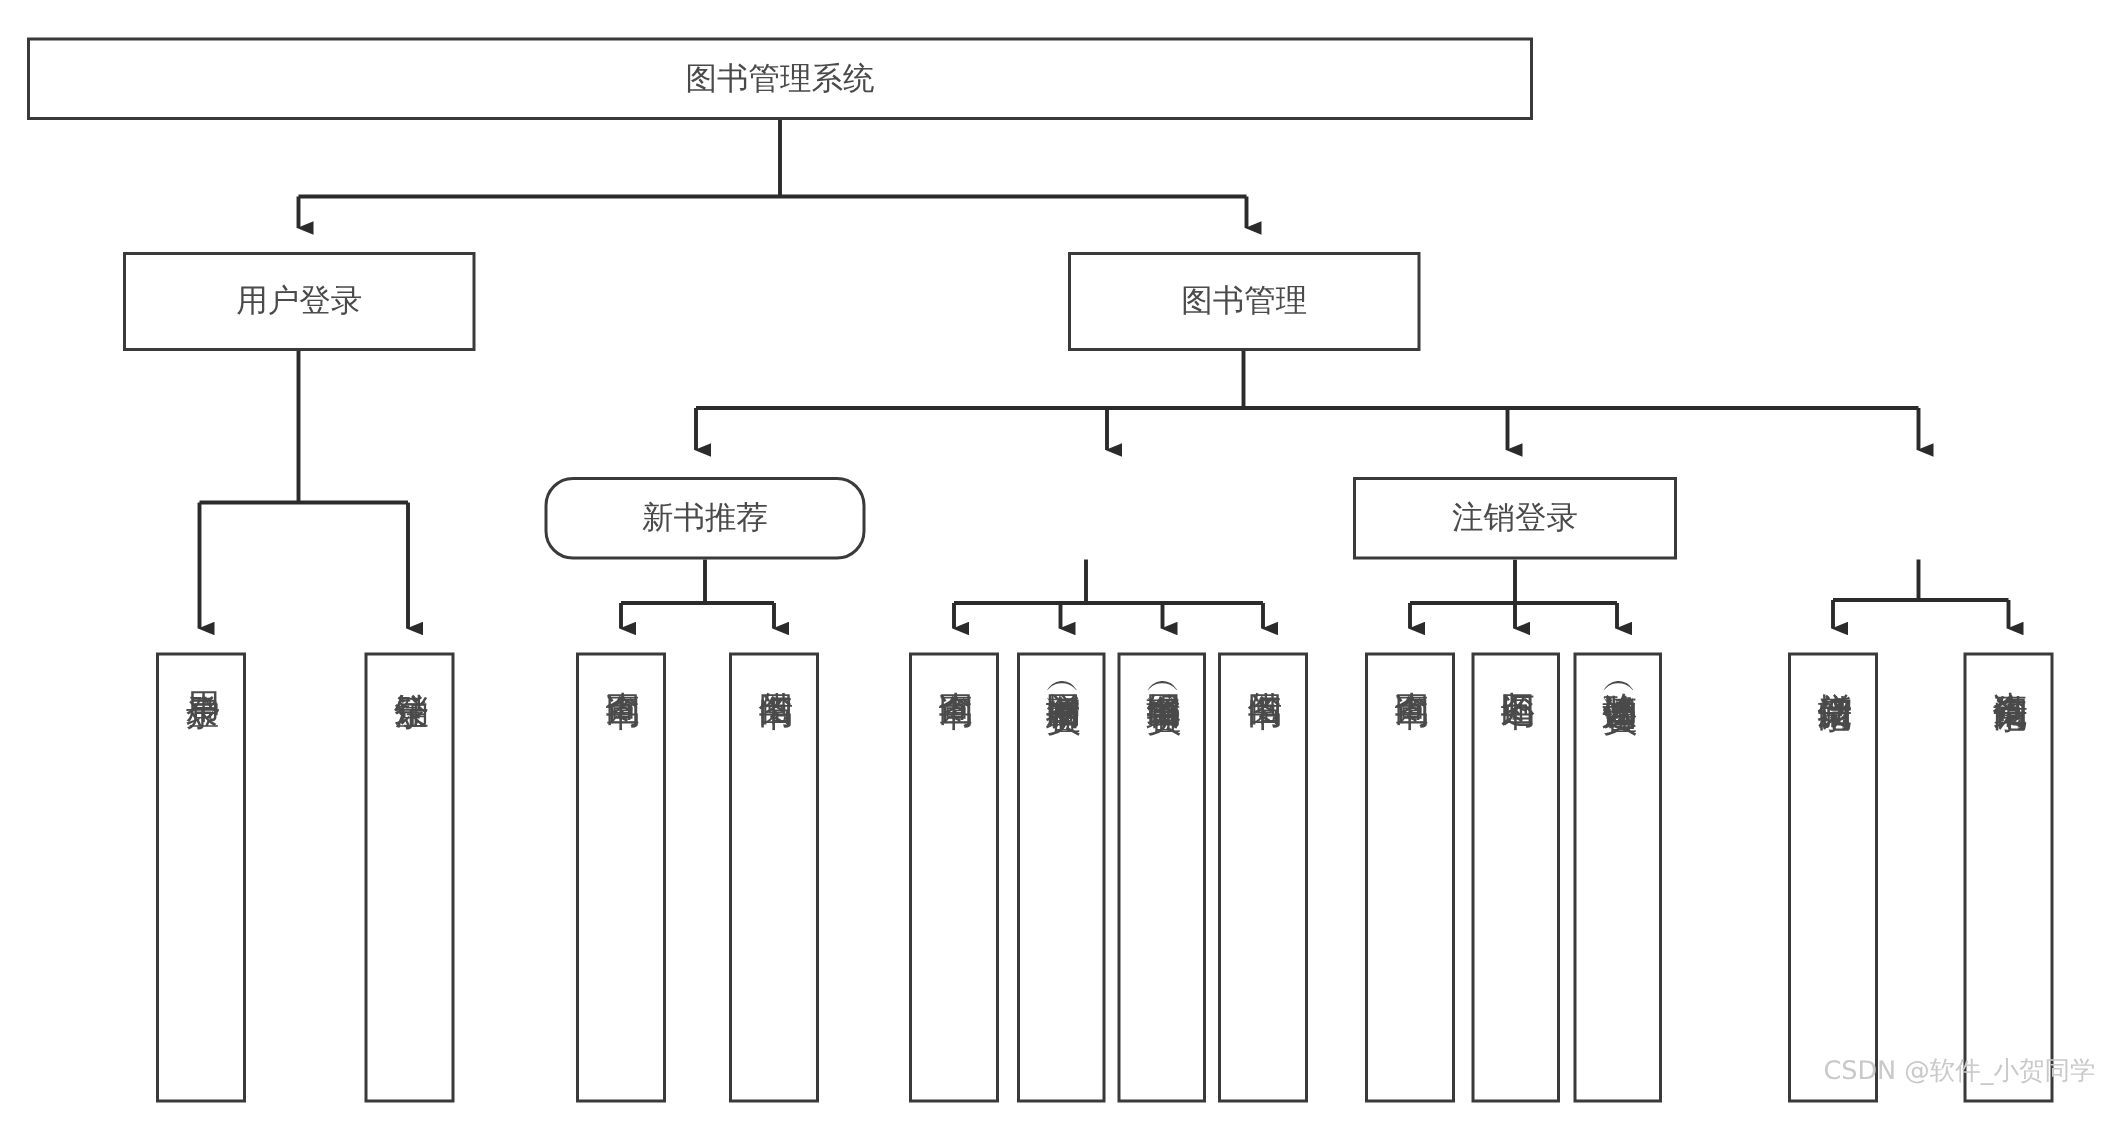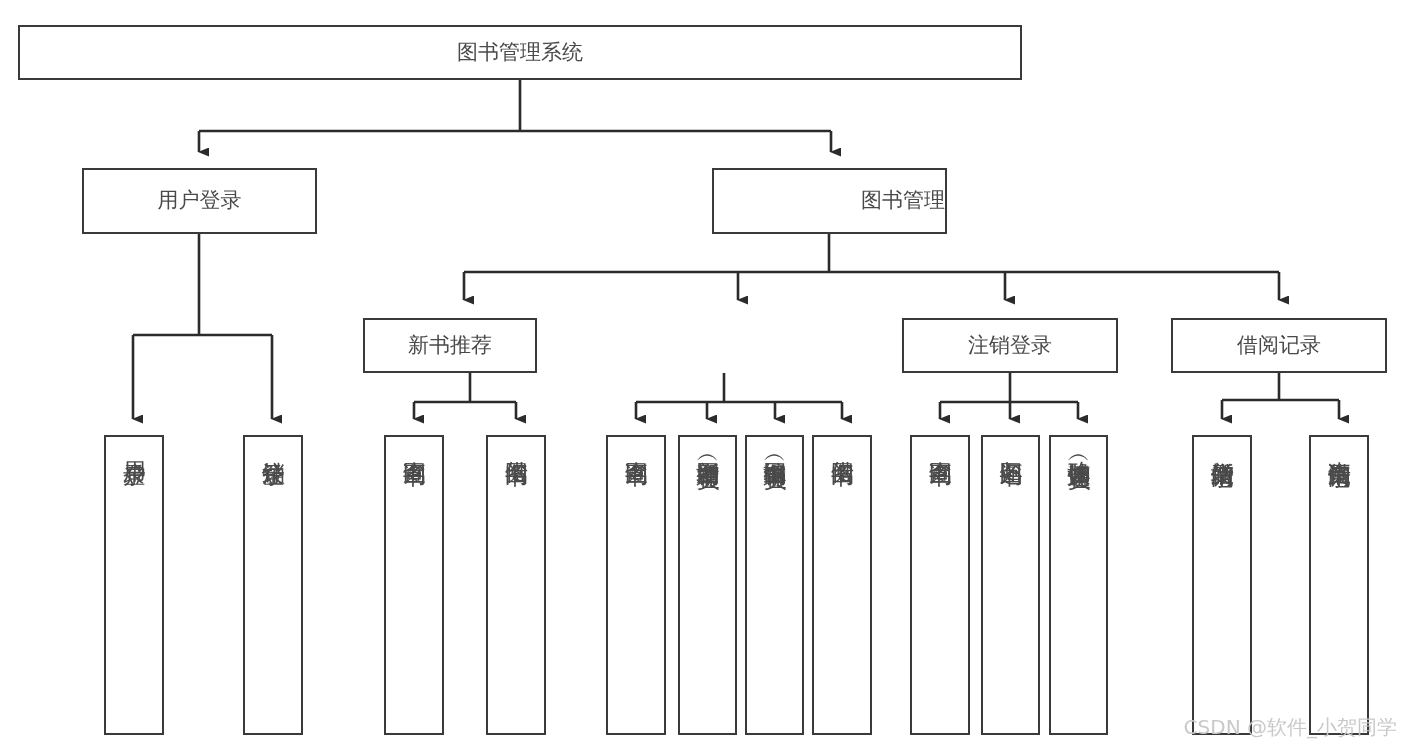--- a/index.html
+++ b/index.html
@@ -10,21 +10,21 @@
   .node{position:absolute;box-sizing:border-box;background:#ffffff;
         border:2px solid #3a3a3a;display:flex;align-items:center;
         justify-content:center;}
   .node .label{color:#4a4a4a;line-height:1.12;text-align:center;
                white-space:pre-line;}
   .node.h .label{font-size:21px;}
   .node.v{padding:6px 0;align-items:flex-start;}
   .node.v .label{writing-mode:vertical-rl;text-orientation:upright;
                  font-size:23px;letter-spacing:1px;
                  margin:0 auto;}
-  #watermark{position:absolute;right:8px;bottom:6px;font-size:20px;
+  #watermark{position:absolute;right:8px;bottom:22px;font-size:17px;
              color:#c9c9c9;white-space:nowrap;}
 </style>
 </head>
 <body>
 
 <div id="diagram-root">
 
   <svg id="wires" viewBox="0 0 1405 747" xmlns="http://www.w3.org/2000/svg">
     <defs>
       <marker id="arw" markerWidth="9" markerHeight="11" refX="4.5" refY="10" orient="auto-start-reverse" markerUnits="userSpaceOnUse">
@@ -75,32 +75,29 @@
     </g>
   </svg>
 
   <div class="node h" style="left:18px;top:13px;width:1004px;height:55px;margin-top:12px;">
     <span class="label">图书管理系统</span>
   </div>
 
   <div class="node h" style="left:82px;top:168px;width:235px;height:66px;">
     <span class="label">用户登录</span>
   </div>
-  <div class="node h" style="left:712px;top:168px;width:235px;height:66px;justify-content:flex-end;">
+  <div class="node h" style="left:712px;top:168px;width:235px;height:66px;">
     <span class="label">图书管理</span>
   </div>
 
-  <div class="node h" style="left:363px;top:318px;width:174px;height:55px;">
+  <div class="node h" style="left:363px;top:318px;width:214px;height:55px;border-radius:19px;">
     <span class="label">新书推荐</span>
   </div>
   <div class="node h" style="left:902px;top:318px;width:216px;height:55px;">
     <span class="label">注销登录</span>
-  </div>
-  <div class="node h" style="left:1171px;top:318px;width:216px;height:55px;">
-    <span class="label">借阅记录</span>
   </div>
 
   <div class="node v" style="left:104px;top:435px;width:60px;height:300px;">
     <span class="label">用户登录</span>
   </div>
   <div class="node v" style="left:243px;top:435px;width:60px;height:300px;">
     <span class="label">注销登录</span>
   </div>
 
   <div class="node v" style="left:384px;top:435px;width:60px;height:300px;">

